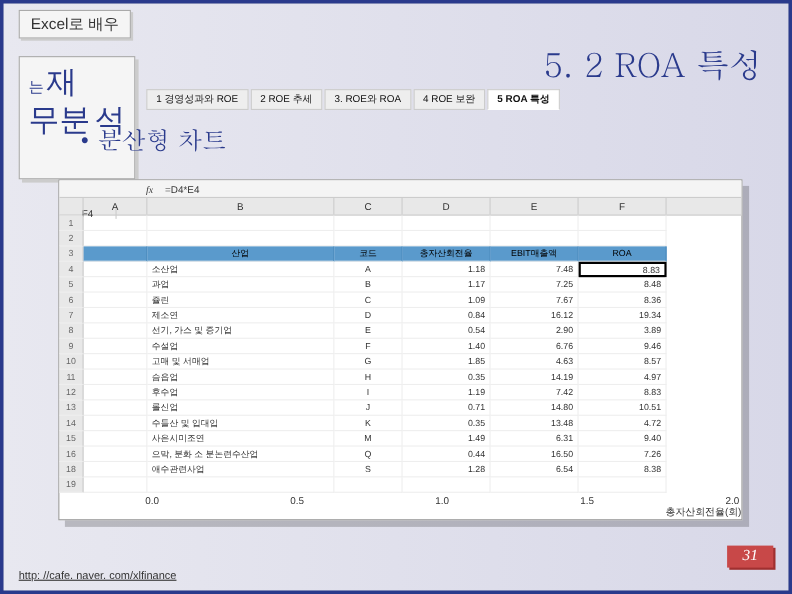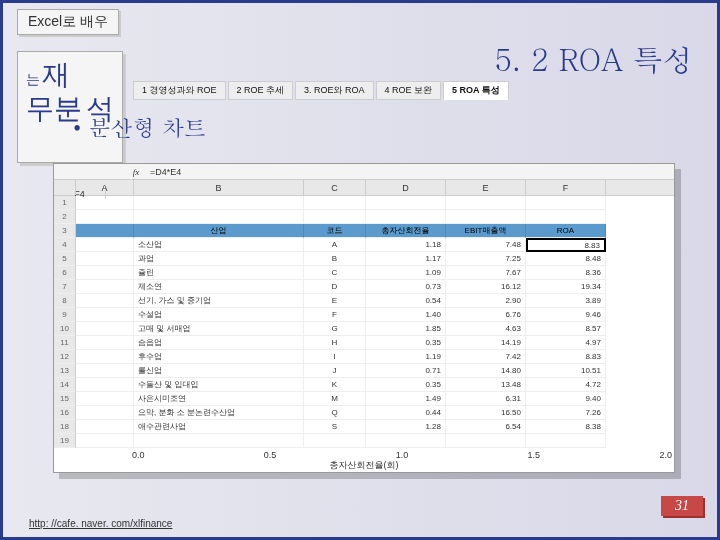--- a/index.html
+++ b/index.html
@@ -26,22 +26,22 @@
   .cA { width: 58px; } .cB { width: 170px; } .cC { width: 62px; } .cD { width: 80px; } .cE { width: 80px; } .cF { width: 80px; }
   .rows { }
   .row { display: flex; height: 14px; }
   .rh { width: 22px; background: #e8e8e8; border-right: 1px solid #ccc; border-bottom: 1px solid #eee; text-align: center; font-size: 8px; line-height: 14px; color: #666; }
   .cell { border-right: 1px solid #eee; border-bottom: 1px solid #eee; font-size: 8px; padding: 0 4px; line-height: 14px; white-space: nowrap; overflow: hidden; }
   .cell.num { text-align: right; }
   .cell.ctr { text-align: center; }
   .hdr-row .cell { background: #5a9acc; color: #000; border-right: 1px solid #4a8abc; text-align: center; }
   .sel { border: 2px solid #000; line-height: 12px; }
   .x-axis { position: absolute; bottom: 12px; left: 78px; width: 540px; display: flex; justify-content: space-between; font-size: 9px; color: #333; }
-  .x-axis-label { position: absolute; bottom: 0px; left: 0; width: 100%; text-align: center; font-size: 9px; color: #333; }
-  .footer-link { position: absolute; bottom: 8px; left: 14px; font-size: 10px; color: #333; text-decoration: underline; font-family: Arial, sans-serif; margin-left: 12px; }
+  .x-axis-label { position: absolute; bottom: 0px; left: 0; width: 100%; text-align: right; font-size: 9px; color: #333; }
+  .footer-link { position: absolute; bottom: 8px; left: 14px; font-size: 10px; color: #333; text-decoration: underline; font-family: Arial, sans-serif; }
   .page-num { position: absolute; bottom: 21px; right: 14px; background: #c84848; color: #fff; font-style: italic; font-family: serif; font-size: 14px; padding: 2px 14px; box-shadow: 2px 2px 0 #a03030; }
 </style>
 </head>
 <body>
 
 <div class="slide">
 
   <div class="top-label">Excel로 배우</div>
 
   <div class="side-label">
@@ -134,21 +134,21 @@
           <div class="cell cC ctr">C</div>
           <div class="cell cD num">1.09</div>
           <div class="cell cE num">7.67</div>
           <div class="cell cF num">8.36</div>
         </div>
       <div class="row">
           <div class="rh">7</div>
           <div class="cell cA"></div>
           <div class="cell cB">제소연</div>
           <div class="cell cC ctr">D</div>
-          <div class="cell cD num">0.73</div>
+          <div class="cell cD num">0.84</div>
           <div class="cell cE num">16.12</div>
           <div class="cell cF num">19.34</div>
         </div>
       <div class="row">
           <div class="rh">8</div>
           <div class="cell cA"></div>
           <div class="cell cB">선기, 가스 및 증기업</div>
           <div class="cell cC ctr">E</div>
           <div class="cell cD num">0.54</div>
           <div class="cell cE num">2.90</div>

